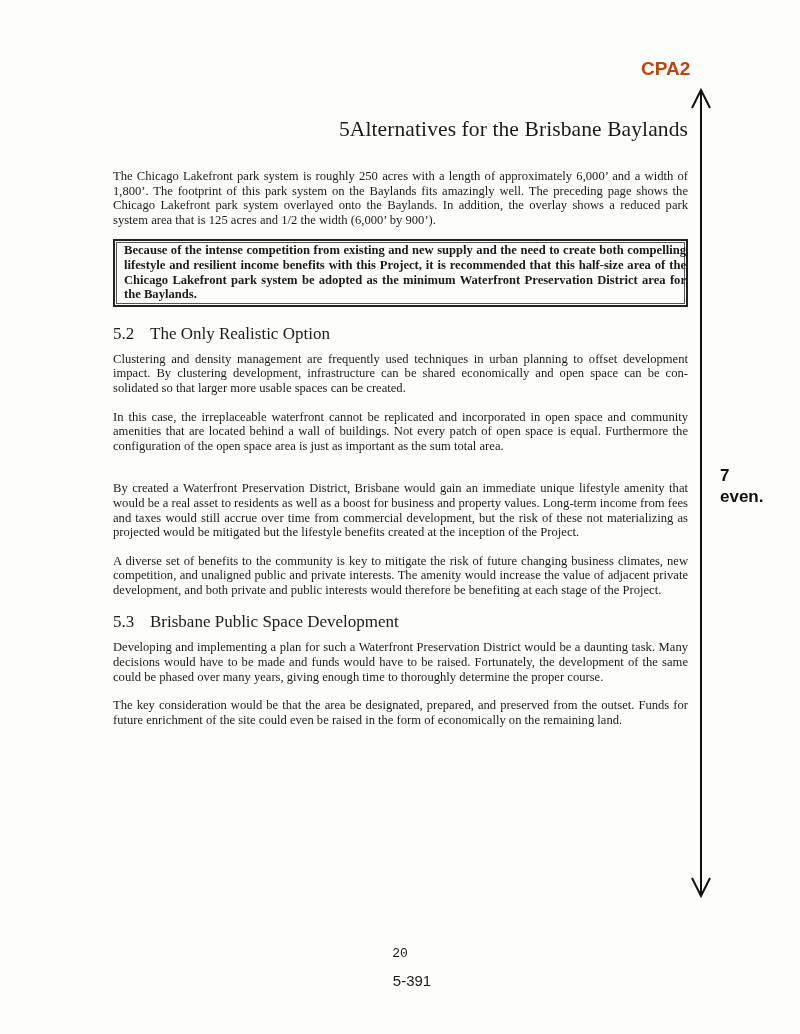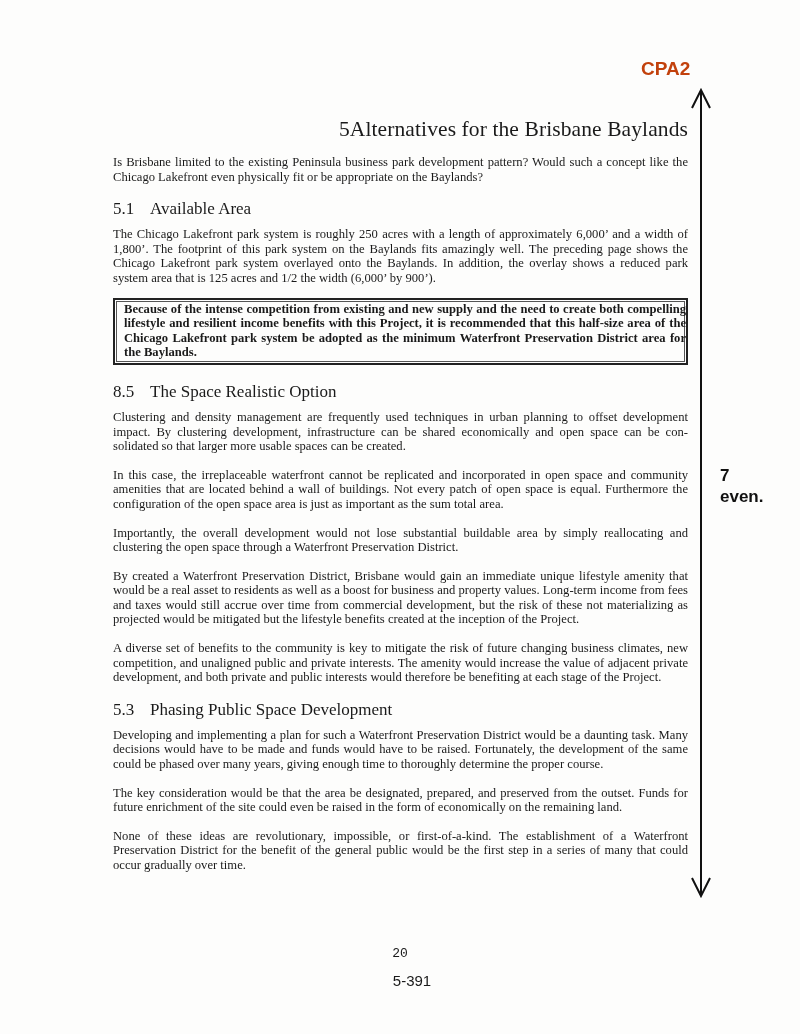--- a/index.html
+++ b/index.html
@@ -61,49 +61,43 @@
 
 <div class="comment-label">
   <div>7</div>
   <div>even.</div>
 </div>
 
 <div class="content">
   <h1>
     <span class="num">5</span><span>Alternatives for the Brisbane Baylands</span>
   </h1>
-  <p>Is Brisbane limited to the existing Peninsula business park development pattern? Would such a concept like the Chicago Lakefront even physically fit or be appropriate on the Baylands?</p>
   <div class="sec-gap"></div>
 
-  <h2>
-    <span class="num">5.1</span><span>Available Area</span>
-  </h2>
   <p>The Chicago Lakefront park system is roughly 250 acres with a length of approximately 6,000’ and a width of 1,800’. The footprint of this park system on the Baylands fits amazingly well. The preceding page shows the Chicago Lakefront park system overlayed onto the Baylands. In addition, the overlay shows a reduced park system area that is 125 acres and 1/2 the width (6,000’ by 900’).</p>
   <div class="callout">
     <p>Because of the intense competition from existing and new supply and the need to create both compelling lifestyle and resilient income benefits with this Project, it is recommended that this half-size area of the Chicago Lakefront park system be adopted as the minimum Waterfront Preservation District area for the Baylands.</p>
   </div>
 
   <h2>
-    <span class="num">8.5</span><span>The Space Realistic Option</span>
+    <span class="num">5.2</span><span>The Only Realistic Option</span>
   </h2>
   <p>Clustering and density management are frequently used techniques in urban planning to offset development impact. By clustering development, infrastructure can be shared economically and open space can be con-solidated so that larger more usable spaces can be created.</p>
   <div class="gap"></div>
   <p>In this case, the irreplaceable waterfront cannot be replicated and incorporated in open space and community amenities that are located behind a wall of buildings. Not every patch of open space is equal. Furthermore the configuration of the open space area is just as important as the sum total area.</p>
   <div class="gap"></div>
-  <p>Importantly, the overall development would not lose substantial buildable area by simply reallocating and clustering the open space through a Waterfront Preservation District.</p>
   <div class="gap"></div>
   <p>By created a Waterfront Preservation District, Brisbane would gain an immediate unique lifestyle amenity that would be a real asset to residents as well as a boost for business and property values. Long-term income from fees and taxes would still accrue over time from commercial development, but the risk of these not materializing as projected would be mitigated but the lifestyle benefits created at the inception of the Project.</p>
   <div class="gap"></div>
   <p>A diverse set of benefits to the community is key to mitigate the risk of future changing business climates, new competition, and unaligned public and private interests.  The amenity would increase the value of adjacent private development, and both private and public interests would therefore be benefiting at each stage of the Project.</p>
   <div class="sec-gap"></div>
 
   <h2>
-    <span class="num">5.3</span><span>Phasing Public Space Development</span>
+    <span class="num">5.3</span><span>Brisbane Public Space Development</span>
   </h2>
   <p>Developing and implementing a plan for such a Waterfront Preservation District would be a daunting task. Many decisions would have to be made and funds would have to be raised. Fortunately, the development of the same could be phased over many years, giving enough time to thoroughly determine the proper course.</p>
   <div class="gap"></div>
   <p>The key consideration would be that the area be designated, prepared, and preserved from the outset. Funds for future enrichment of the site could even be raised in the form of economically on the remaining land.</p>
   <div class="gap"></div>
-  <p>None of these ideas are revolutionary, impossible, or first-of-a-kind.  The establishment of a Waterfront Preservation District for the benefit of the general public would be the first step in a series of many that could occur gradually over time.</p>
 </div>
 
 <div class="footer-num">20</div>
 <div class="footer-id">5-391</div>
 
 </body></html>

